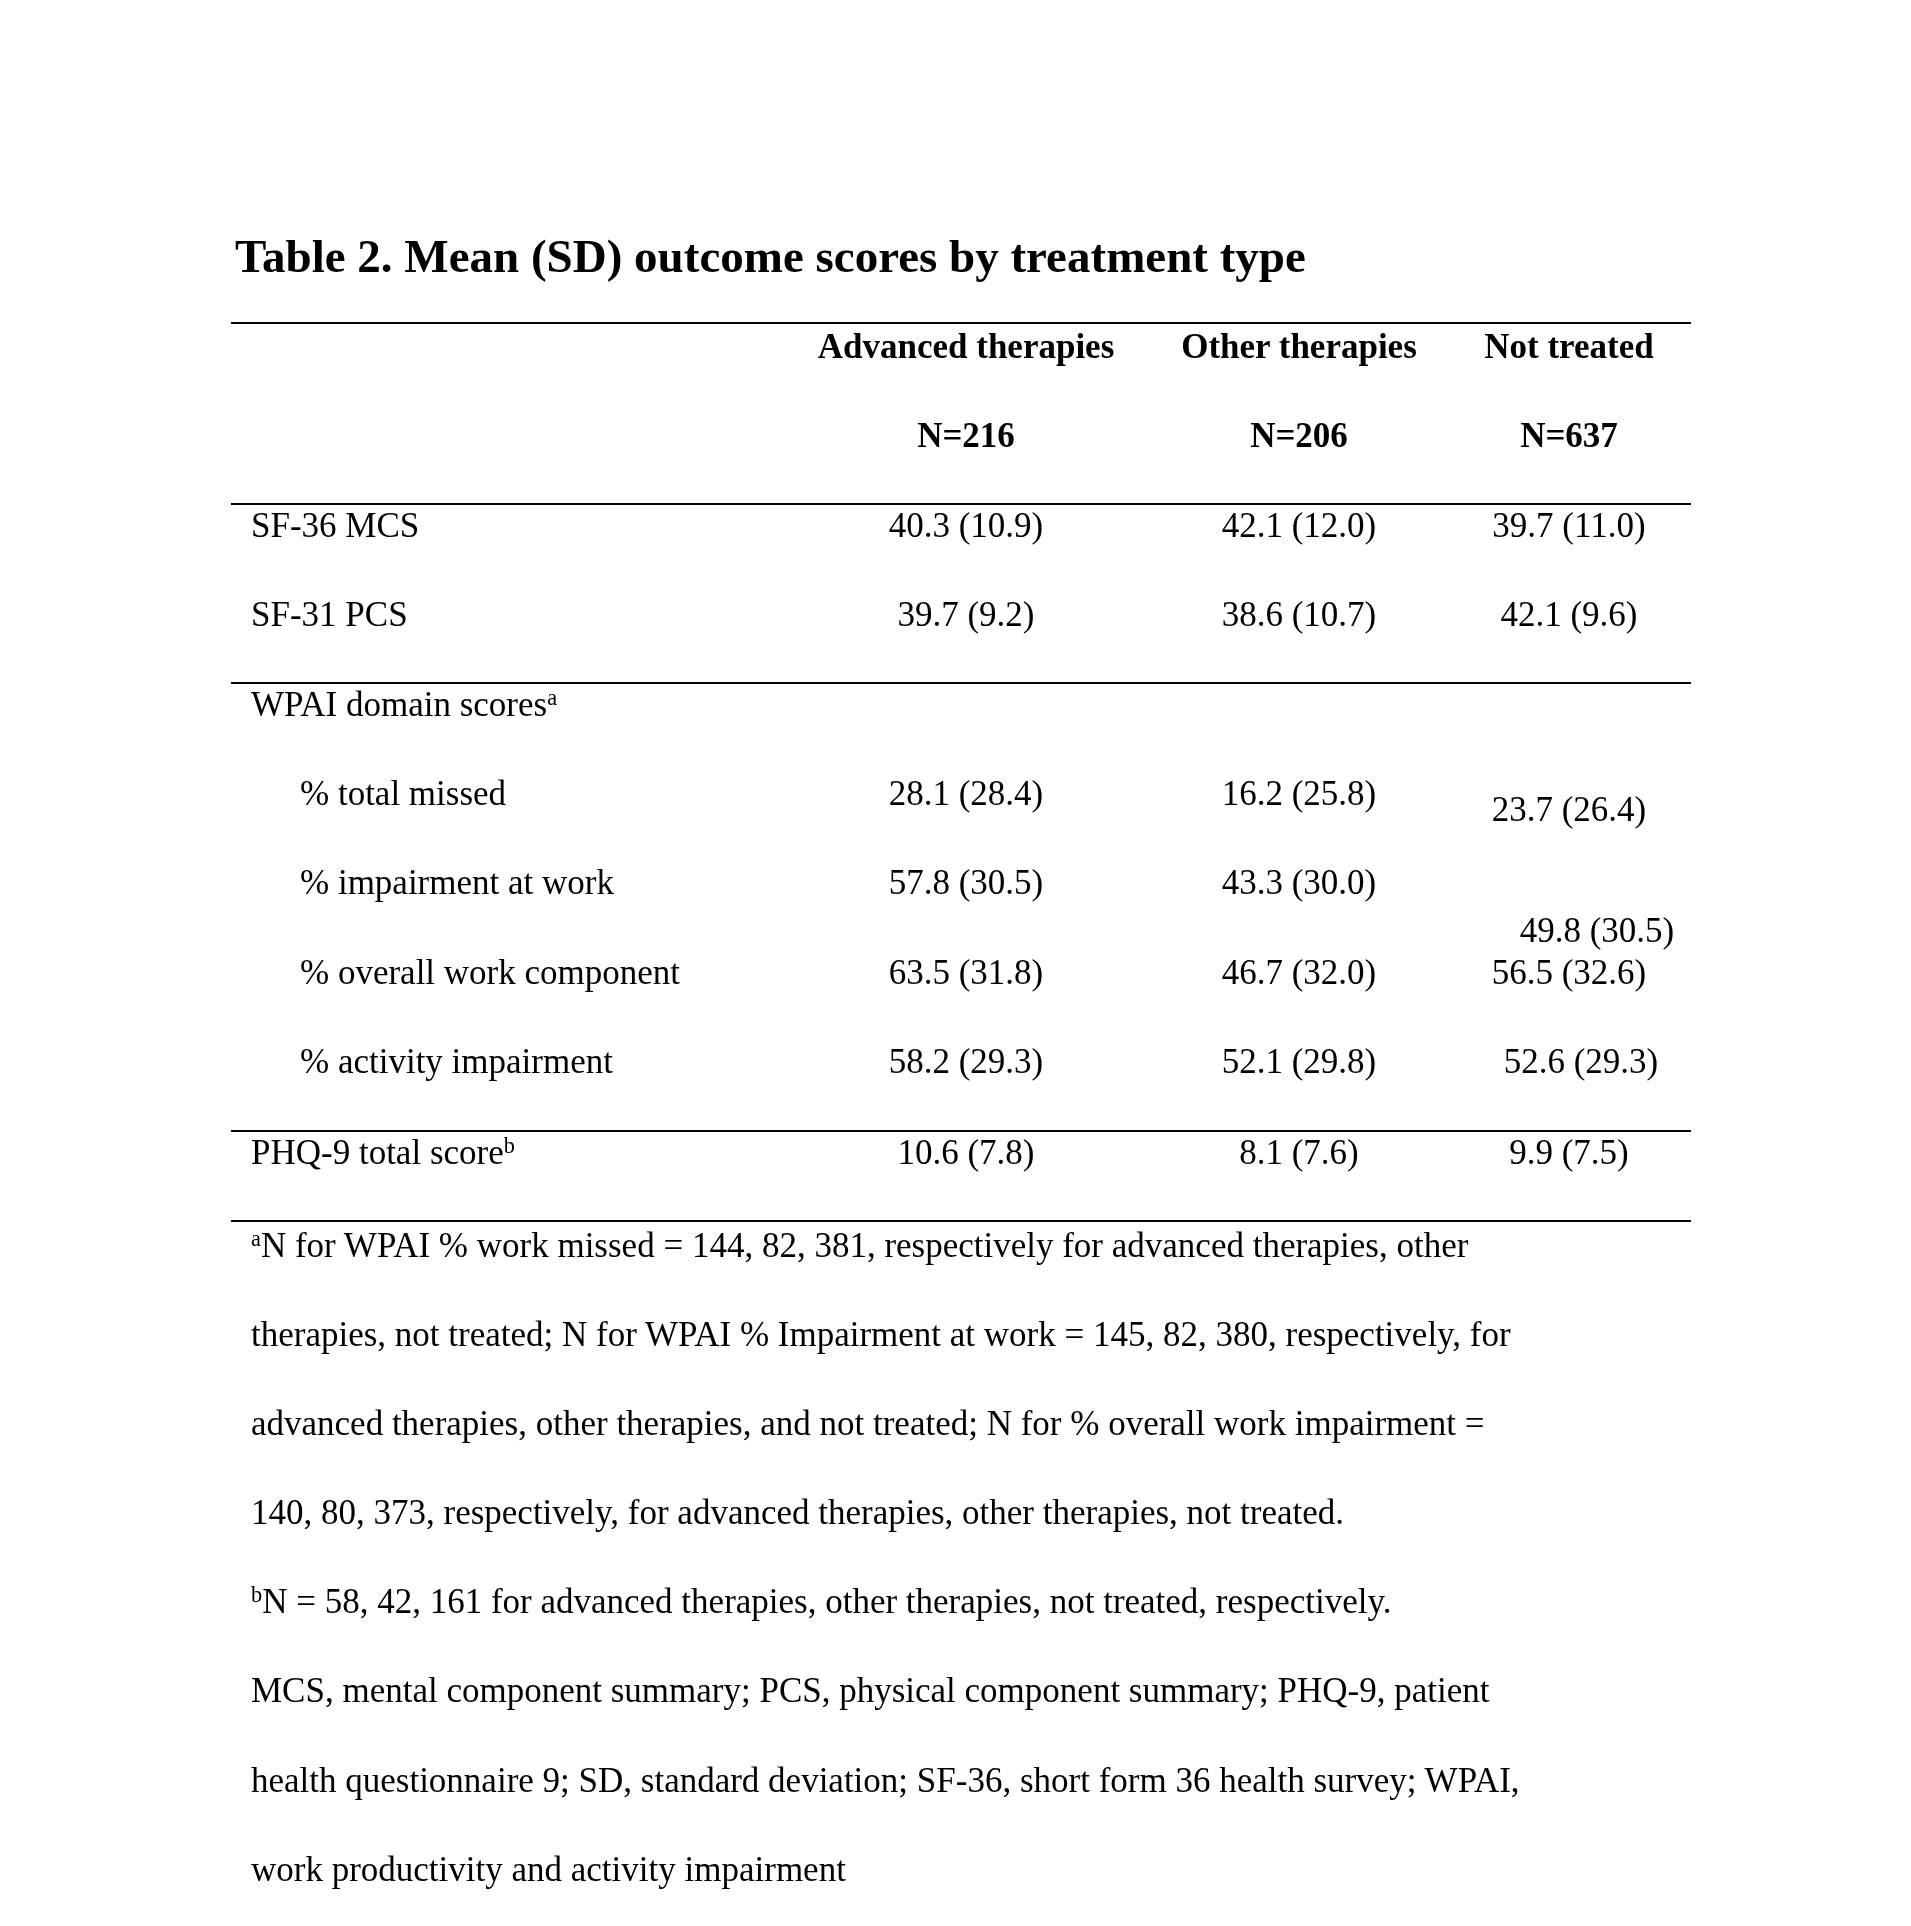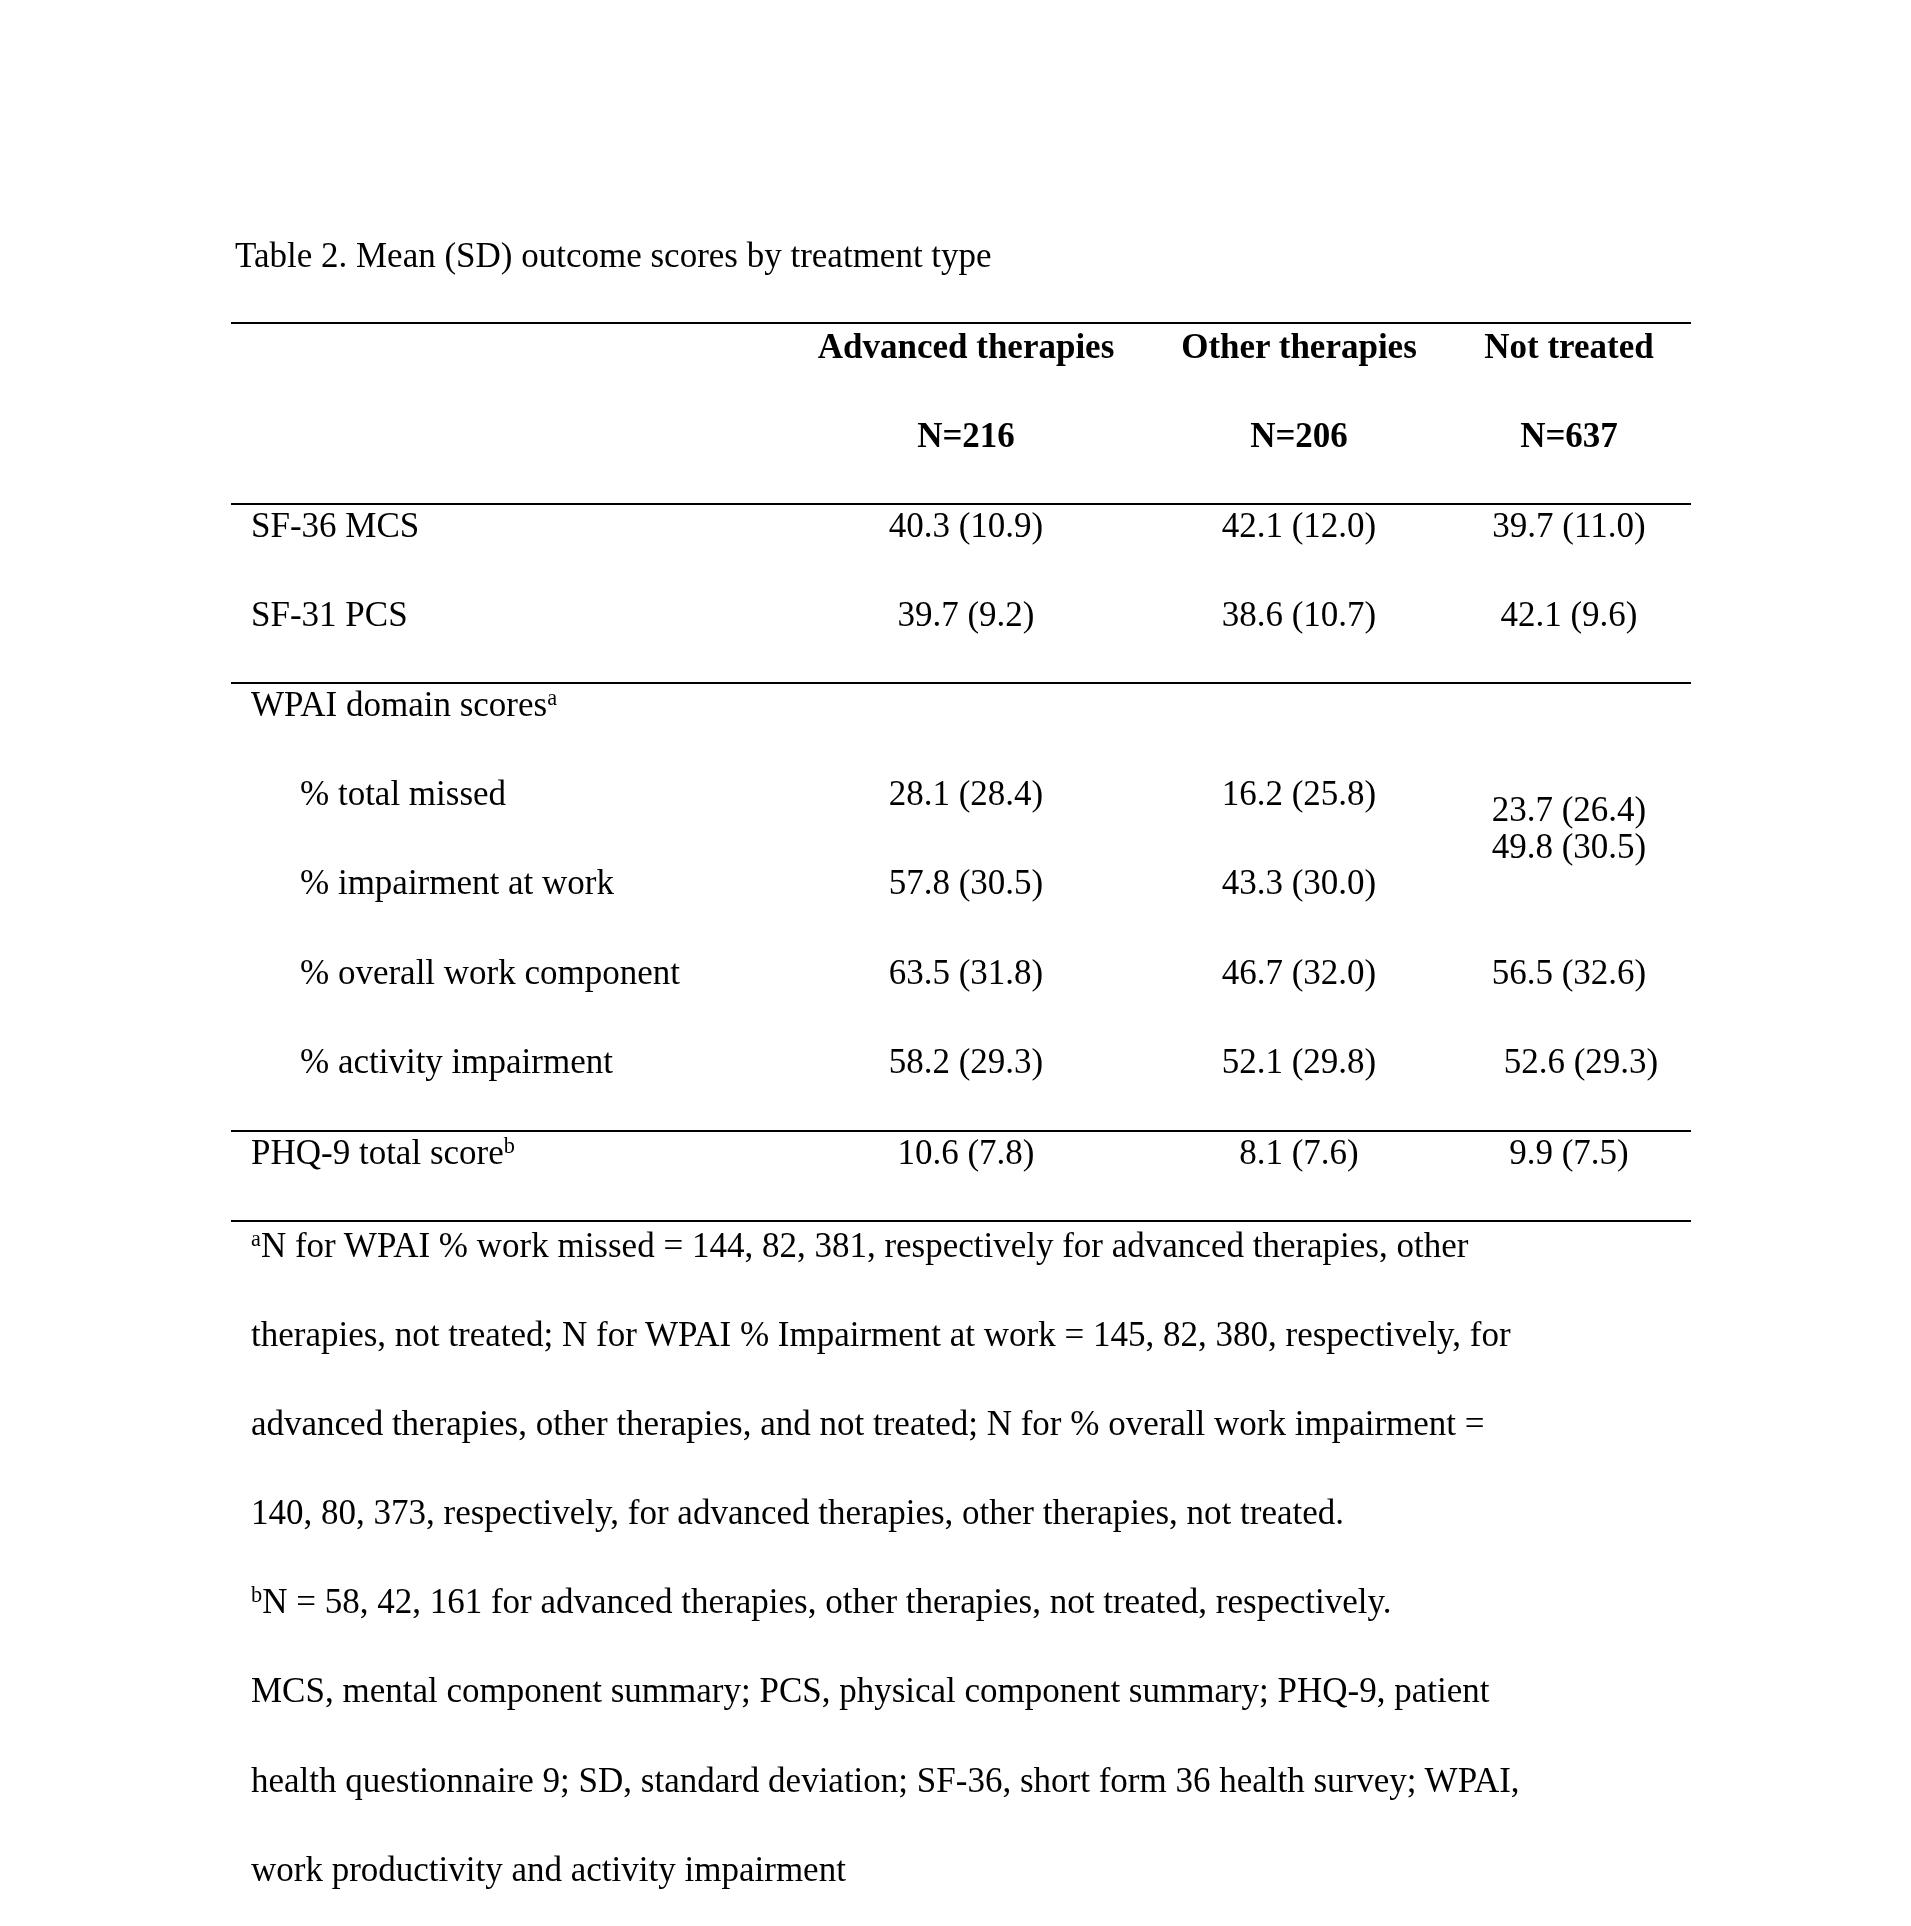--- a/index.html
+++ b/index.html
@@ -1,19 +1,19 @@
 <!DOCTYPE html>
 <html style="font-size:6.2px"><head>
 <meta charset="utf-8">
 <style>
   html, body { margin:0; padding:0; background:#ffffff; }
   body { width:1911px; height:2703px; position:relative; overflow:hidden;
          font-family:"Liberation Serif", "DejaVu Serif", serif; color:#000; }
   .abs { position:absolute; white-space:nowrap; }
-  .title { left:235px; top:233px; font-size:35px; font-weight:normal; line-height:46px; }
+  .title { left:235px; top:233px; font-size:47px; font-weight:bold; line-height:46px; }
   .rule { position:absolute; left:231px; width:1460px; height:2.3px; background:#000; }
   .cell { position:absolute; font-size:35px; line-height:46px; white-space:nowrap; }
   .hdr { font-weight:bold; }
   .c1 { left:966px; transform:translateX(-50%); }
   .c2 { left:1299px; transform:translateX(-50%); }
   .c3 { left:1569px; transform:translateX(-50%); }
   .lab { left:251px; }
   .sub { left:300px; }
   sup { font-size:22.3px; line-height:0; vertical-align:super; position:relative; top:1.5px; }
   .foot { position:absolute; left:251px; font-size:35px; line-height:46px; white-space:nowrap; }
@@ -57,21 +57,21 @@
     <div class="cell sub" style="top:771px;">% total missed</div>
     <div class="cell c1" style="top:771px;">28.1 (28.4)</div>
     <div class="cell c2" style="top:771px;">16.2 (25.8)</div>
     <div class="cell c3" style="top:787px;text-align:right;">23.7 (26.4)</div>
   </div>
 
   <div>
     <div class="cell sub" style="top:860px;">% impairment at work</div>
     <div class="cell c1" style="top:860px;">57.8 (30.5)</div>
     <div class="cell c2" style="top:860px;">43.3 (30.0)</div>
-    <div class="cell c3" style="top:824px;">49.8 (30.5)</div>
+    <div class="cell c3" style="top:908px;margin-left:28px;">49.8 (30.5)</div>
   </div>
 
   <div>
     <div class="cell sub" style="top:950px;">% overall work component</div>
     <div class="cell c1" style="top:950px;">63.5 (31.8)</div>
     <div class="cell c2" style="top:950px;">46.7 (32.0)</div>
     <div class="cell c3" style="top:950px;">56.5 (32.6)</div>
   </div>
 
   <div>

